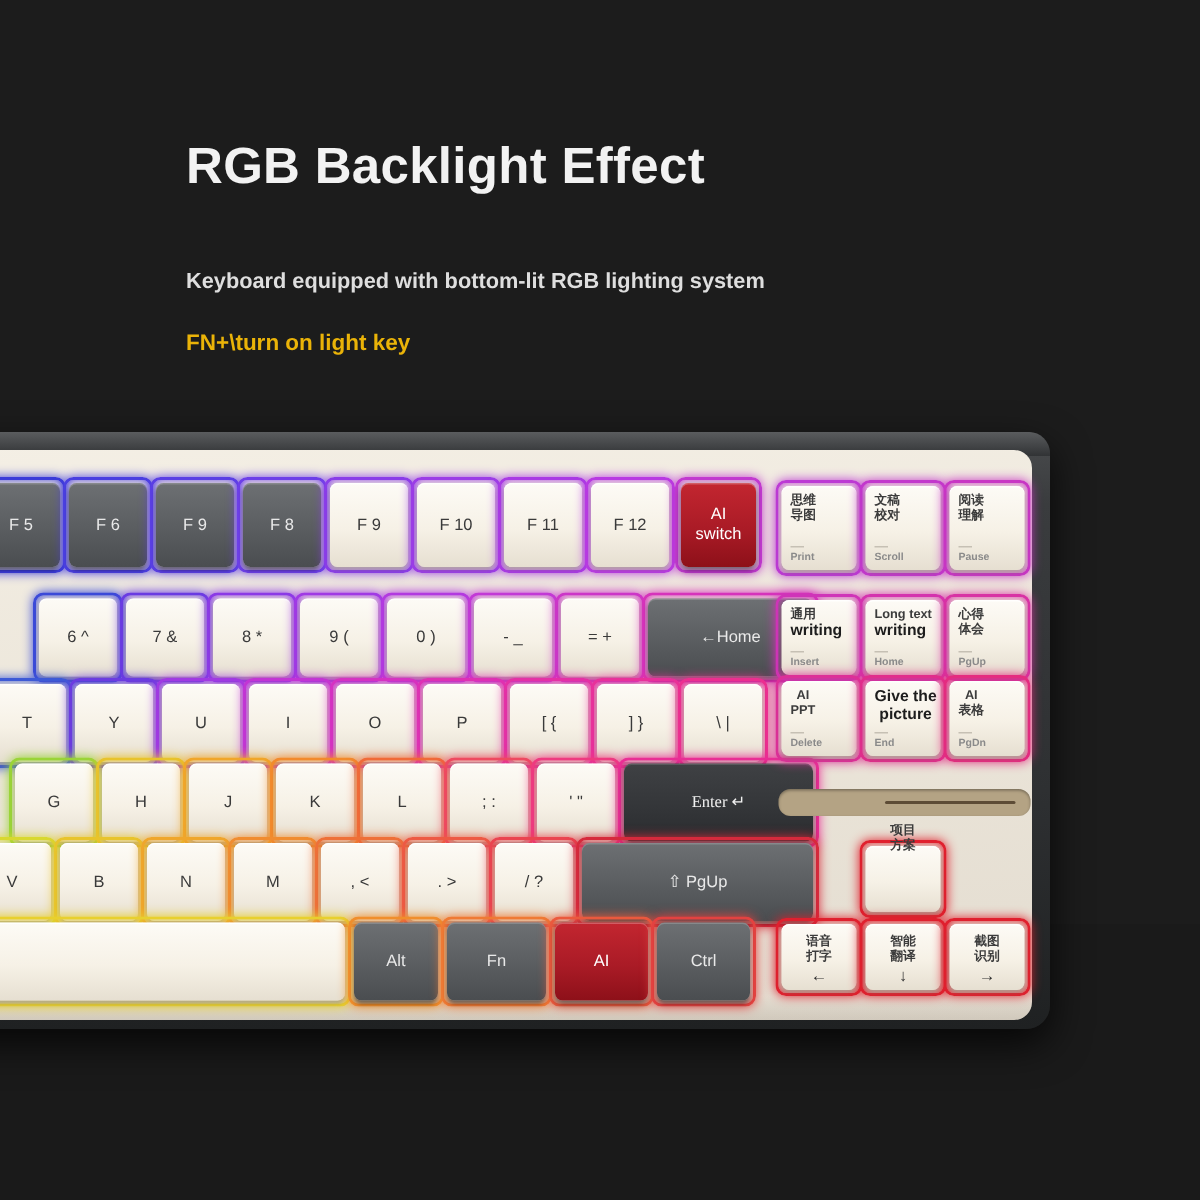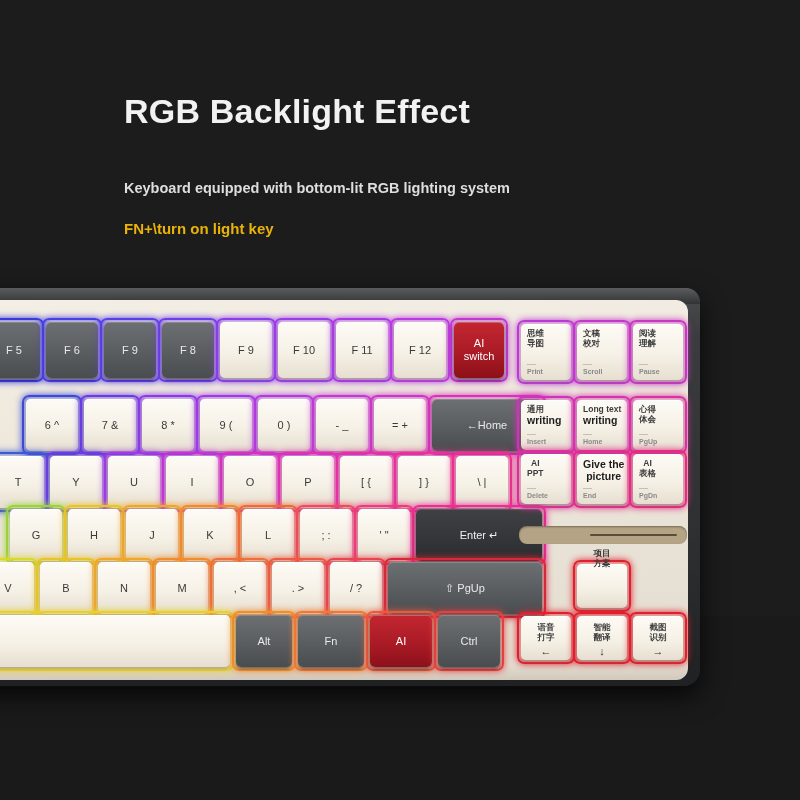--- a/index.html
+++ b/index.html
@@ -266,21 +266,21 @@
       </div>
       <div class="glow" style="left: 296px; top: 505px; width: 60px; height: 60px; border: 2.5px solid rgb(238, 74, 96); box-shadow: rgb(238, 74, 96) 0px 0px 7px, rgb(238, 74, 96) 0px 0px 6px inset;"></div>
       <div class="key" style="left: 300px; top: 509px; width: 52px; height: 52px;">
         <span class="klabel k-small">; :</span>
       </div>
       <div class="glow" style="left: 354px; top: 505px; width: 60px; height: 60px; border: 2.5px solid rgb(238, 58, 128); box-shadow: rgb(238, 58, 128) 0px 0px 7px, rgb(238, 58, 128) 0px 0px 6px inset;"></div>
       <div class="key" style="left: 358px; top: 509px; width: 52px; height: 52px;">
         <span class="klabel k-small">' "</span>
       </div>
       <div class="glow" style="left: 412px; top: 505px; width: 134px; height: 60px; border: 2.5px solid rgb(234, 47, 150); box-shadow: rgb(234, 47, 150) 0px 0px 7px, rgb(234, 47, 150) 0px 0px 6px inset;"></div>
-      <div class="key darker" style="left: 416px; top: 509px; width: 126px; height: 52px;">
+      <div class="key darker" style="left: 416px; top: 509px; width: 126px; height: 52px; font-family: Liberation Serif, serif;">
         <span class="klabel k-small">Enter ↵</span>
       </div>
       <div class="glow" style="left: -22px; top: 558px; width: 60px; height: 60px; border: 2.5px solid rgb(216, 216, 48); box-shadow: rgb(216, 216, 48) 0px 0px 7px, rgb(216, 216, 48) 0px 0px 6px inset;"></div>
       <div class="key" style="left: -18px; top: 562px; width: 52px; height: 52px;">
         <span class="klabel k-small">V</span>
       </div>
       <div class="glow" style="left: 36px; top: 558px; width: 60px; height: 60px; border: 2.5px solid rgb(232, 196, 44); box-shadow: rgb(232, 196, 44) 0px 0px 7px, rgb(232, 196, 44) 0px 0px 6px inset;"></div>
       <div class="key" style="left: 40px; top: 562px; width: 52px; height: 52px;">
         <span class="klabel k-small">B</span>
       </div>

